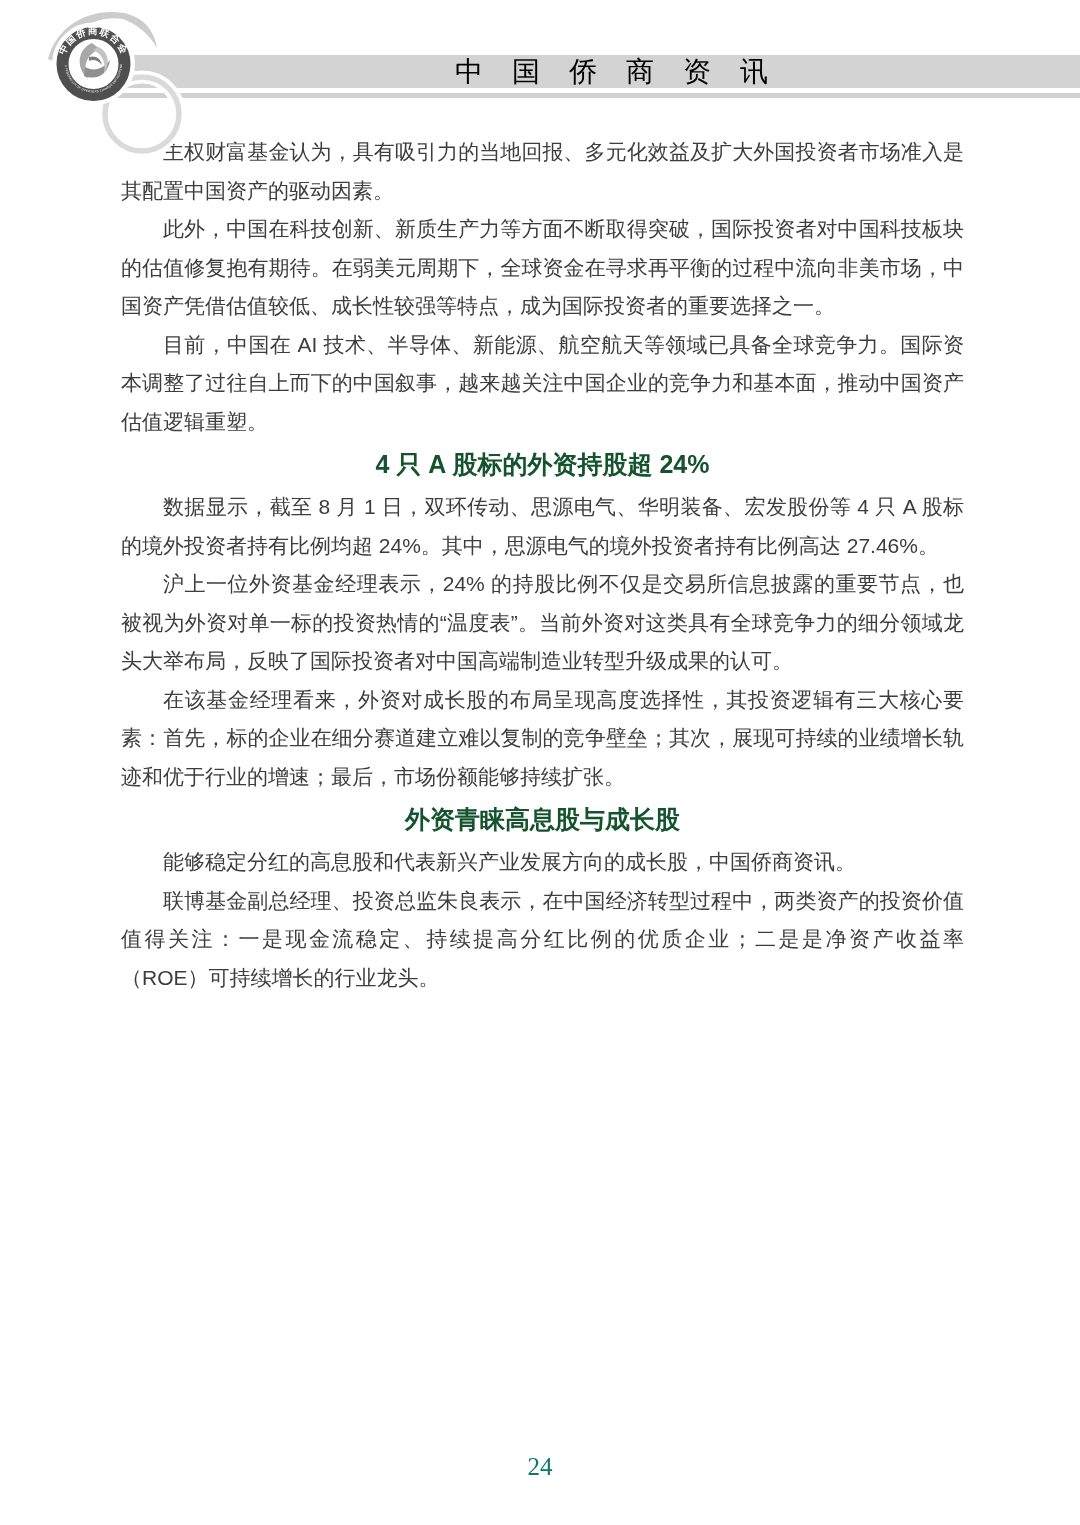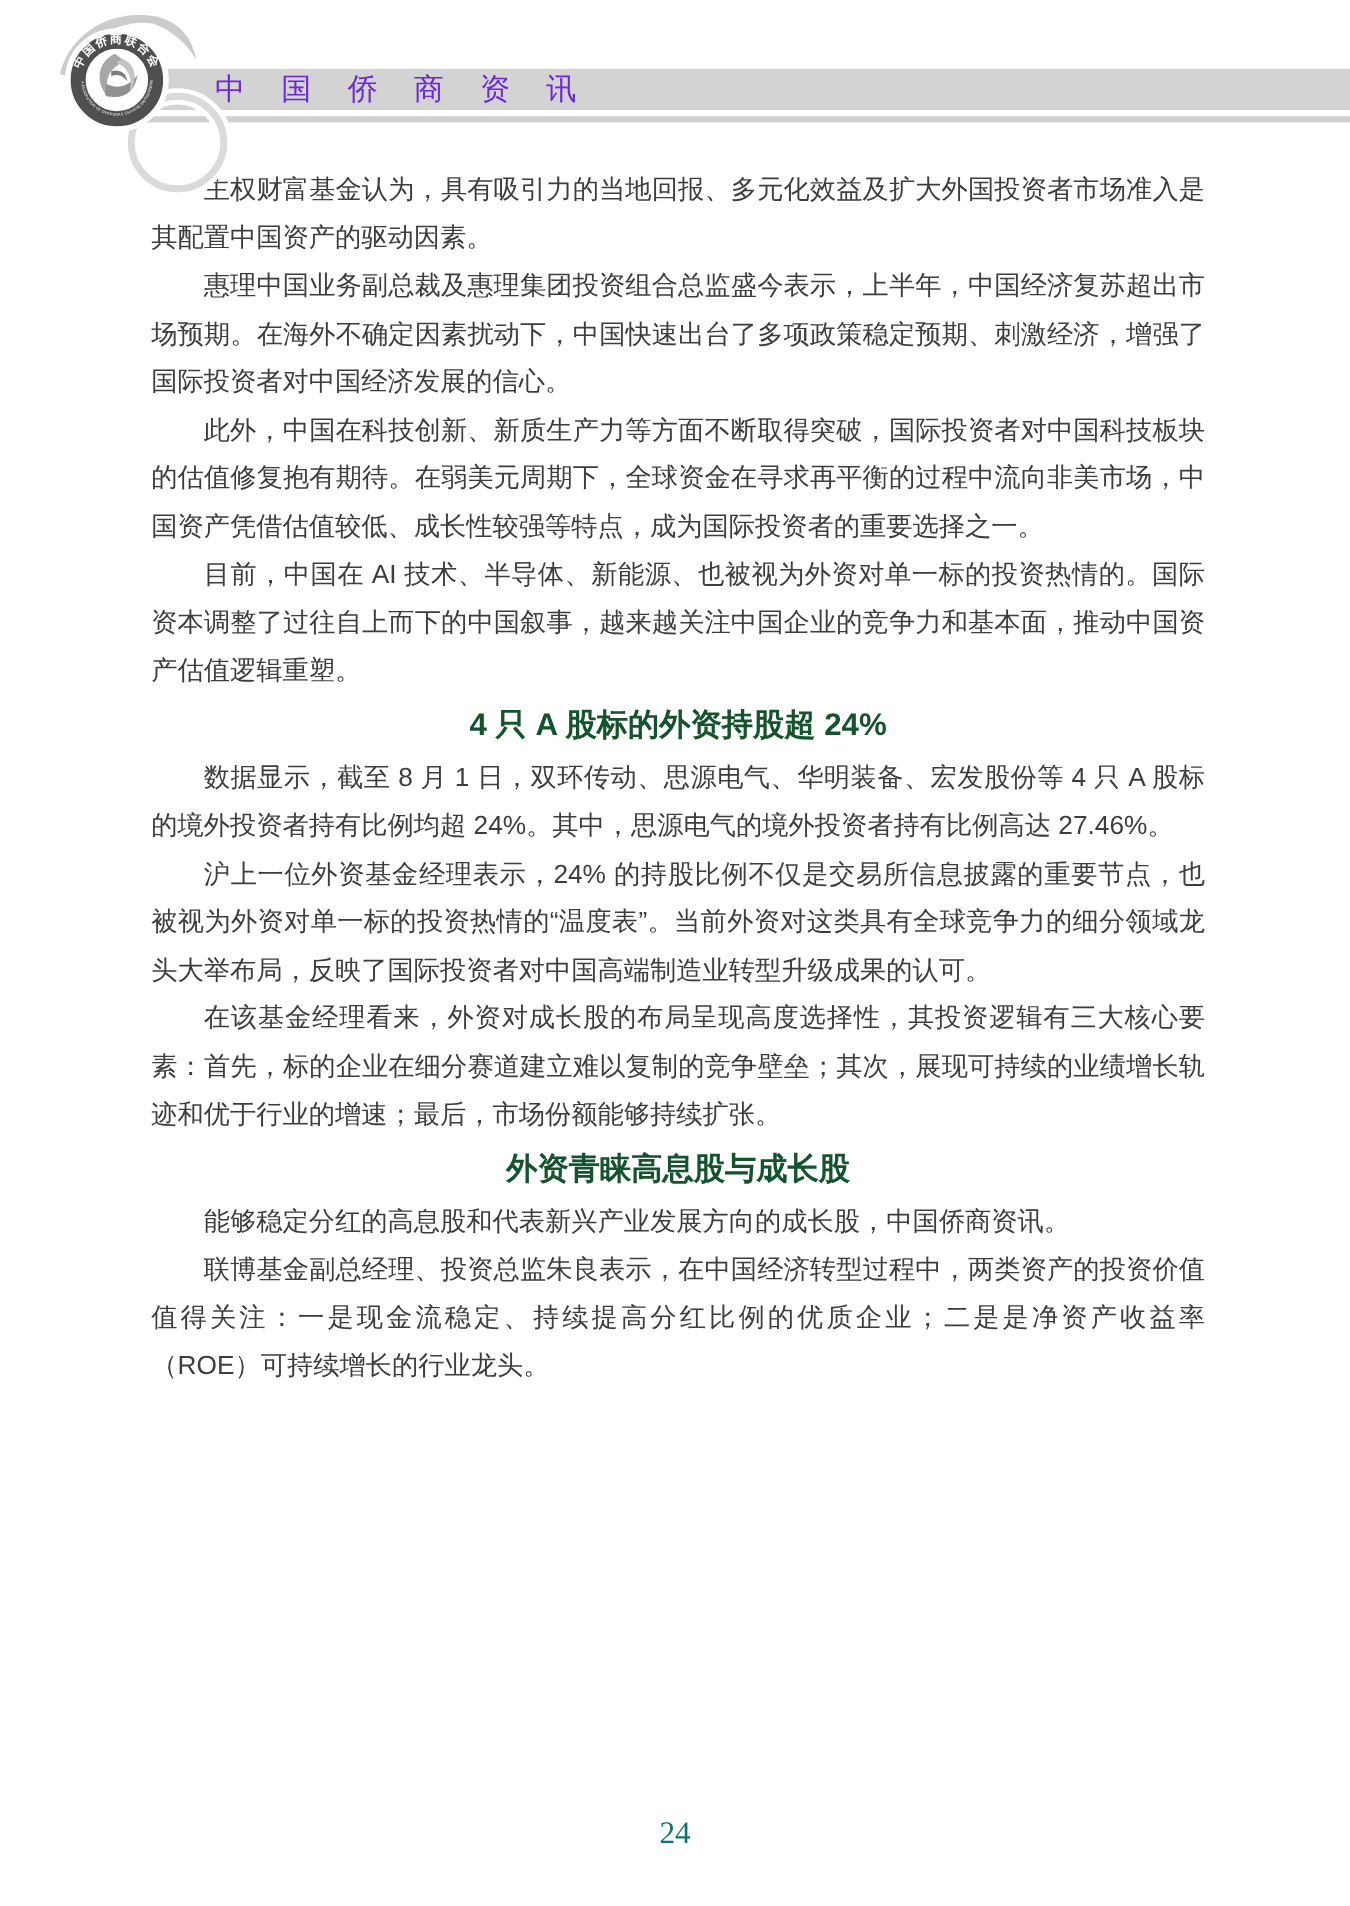--- a/index.html
+++ b/index.html
@@ -21,24 +21,25 @@
     top: 55px;
     right: 0;
     height: 33px;
     background: #d3d3d3;
     z-index: 1;
   }
   .banner-title {
     display: block;
     padding-left: 62px;
     line-height: 33px;
-    font-size: 24px;
-    color: #6d28d9;
+    font-size: 28px;
+    color: #000000;
     letter-spacing: 29px;
     white-space: nowrap;
+    text-align: center;
   }
   .banner-underline {
     position: absolute;
     left: 110px;
     top: 93px;
     right: 0;
     height: 5px;
     background: #d0d0d0;
     z-index: 1;
   }
@@ -125,23 +126,22 @@
         <path d="M52,38 C38,44 35,62 48,74 C42,61 47,49 60,44 Z" fill="#a8a8a8"></path>
         <path d="M44,71 C57,76 68,69 70,55 C63,64 54,67 45,62 Z" fill="#909090"></path>
         <path d="M58,42 C68,46 71,58 64,68 C66,58 63,49 53,45 Z" fill="#c4c4c4"></path>
         <path d="M49,52 C55,50 61,53 62,60 C58,55 53,54 49,56 Z" fill="#7d7d7d"></path>
       </g>
     </svg>
   </div>
 
   <div class="article">
     <p class="para">主权财富基金认为，具有吸引力的当地回报、多元化效益及扩大外国投资者市场准入是其配置中国资产的驱动因素。</p>
-    <p class="para">惠理中国业务副总裁及惠理集团投资组合总监盛今表示，上半年，中国经济复苏超出市场预期。在海外不确定因素扰动下，中国快速出台了多项政策稳定预期、刺激经济，增强了国际投资者对中国经济发展的信心。</p>
     <p class="para">此外，中国在科技创新、新质生产力等方面不断取得突破，国际投资者对中国科技板块的估值修复抱有期待。在弱美元周期下，全球资金在寻求再平衡的过程中流向非美市场，中国资产凭借估值较低、成长性较强等特点，成为国际投资者的重要选择之一。</p>
-    <p class="para">目前，中国在 AI 技术、半导体、新能源、也被视为外资对单一标的投资热情的。国际资本调整了过往自上而下的中国叙事，越来越关注中国企业的竞争力和基本面，推动中国资产估值逻辑重塑。</p>
+    <p class="para">目前，中国在 AI 技术、半导体、新能源、航空航天等领域已具备全球竞争力。国际资本调整了过往自上而下的中国叙事，越来越关注中国企业的竞争力和基本面，推动中国资产估值逻辑重塑。</p>
     <h2 class="heading">4 只 A 股标的外资持股超 24%</h2>
     <p class="para">数据显示，截至 8 月 1 日，双环传动、思源电气、华明装备、宏发股份等 4 只 A 股标的境外投资者持有比例均超 24%。其中，思源电气的境外投资者持有比例高达 27.46%。</p>
     <p class="para">沪上一位外资基金经理表示，24% 的持股比例不仅是交易所信息披露的重要节点，也被视为外资对单一标的投资热情的“温度表”。当前外资对这类具有全球竞争力的细分领域龙头大举布局，反映了国际投资者对中国高端制造业转型升级成果的认可。</p>
     <p class="para">在该基金经理看来，外资对成长股的布局呈现高度选择性，其投资逻辑有三大核心要素：首先，标的企业在细分赛道建立难以复制的竞争壁垒；其次，展现可持续的业绩增长轨迹和优于行业的增速；最后，市场份额能够持续扩张。</p>
     <h2 class="heading">外资青睐高息股与成长股</h2>
     <p class="para">能够稳定分红的高息股和代表新兴产业发展方向的成长股，中国侨商资讯。</p>
     <p class="para">联博基金副总经理、投资总监朱良表示，在中国经济转型过程中，两类资产的投资价值值得关注：一是现金流稳定、持续提高分红比例的优质企业；二是是净资产收益率（ROE）可持续增长的行业龙头。</p>
   </div>
 
   <div class="page-number">24</div>

